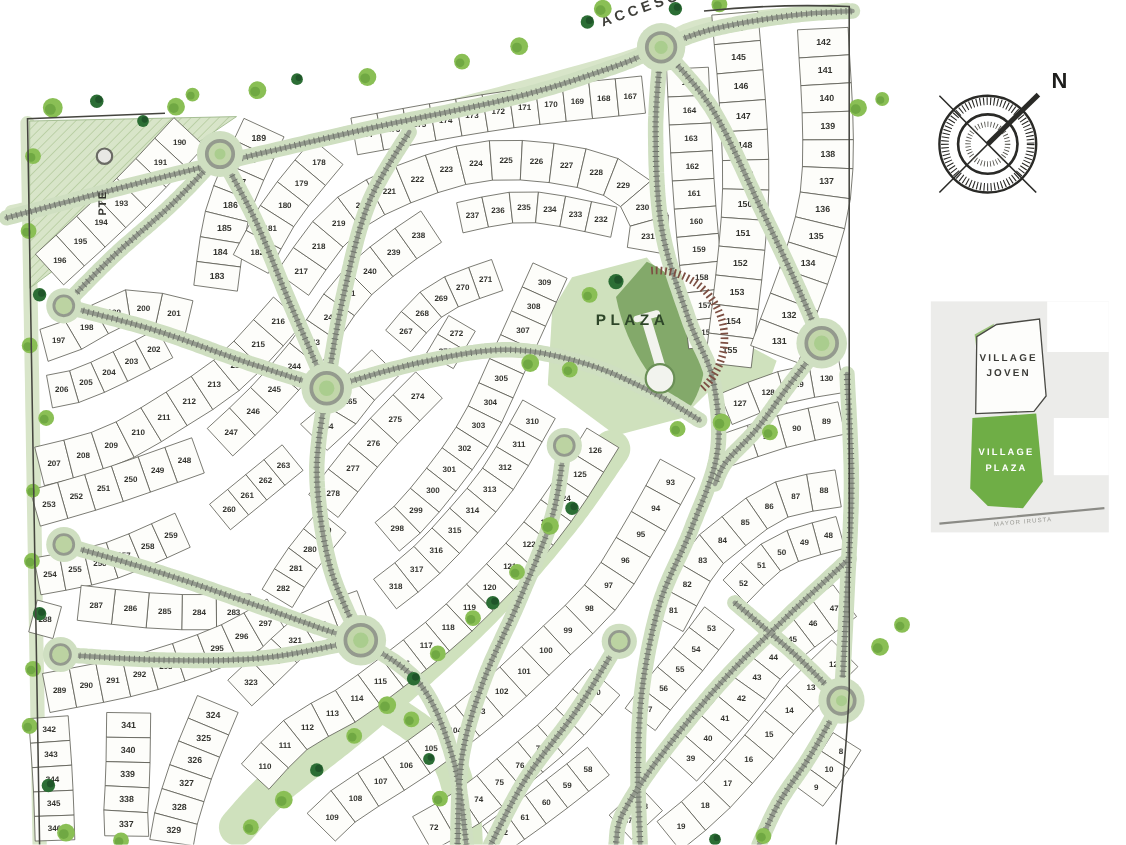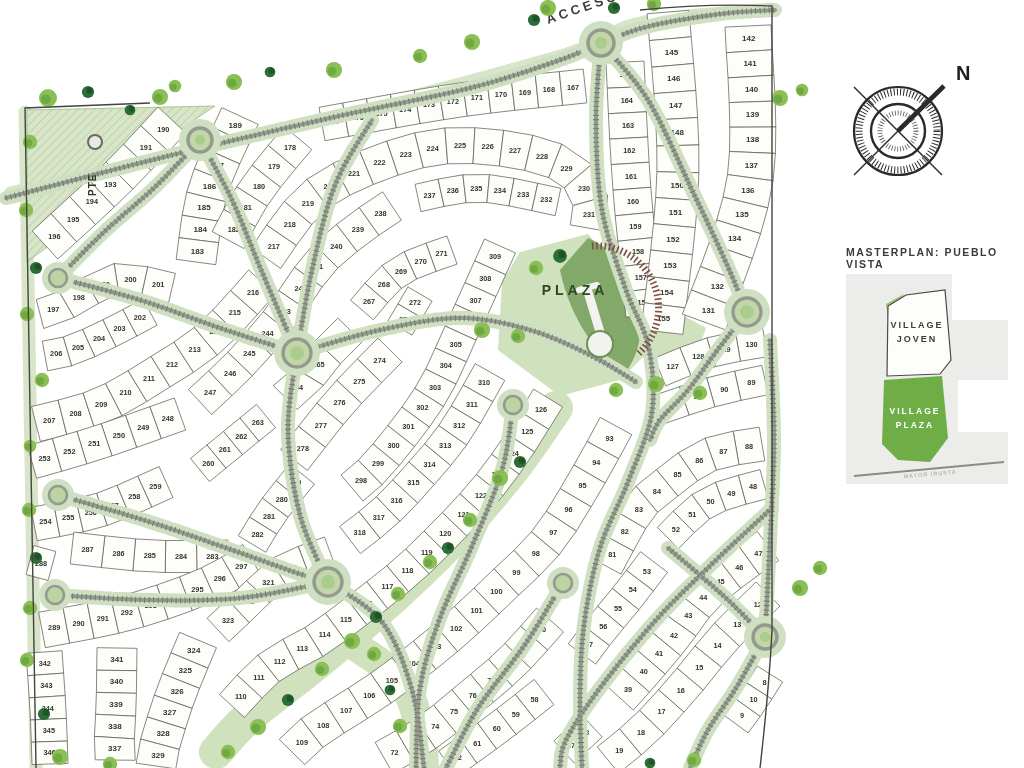--- a/index.html
+++ b/index.html
@@ -990,21 +990,20 @@
     <line x1="26" y1="41" x2="114" y2="129" stroke-width="1.4"></line>
     <circle cx="70" cy="85" r="44" stroke-width="2.2"></circle>
     <circle cx="70" cy="85" r="39" stroke-width="7" stroke-dasharray="1 2.2"></circle>
     <circle cx="70" cy="85" r="27" stroke-width="2.4"></circle>
     <circle cx="70" cy="85" r="18" stroke-width="5" stroke-dasharray="0.8 2" stroke="#55544e"></circle>
     <line x1="70" y1="85" x2="116" y2="40" stroke-width="4.6"></line>
   </g>
   <text x="128" y="34" font-size="20" font-weight="bold" fill="#1e1e1c">N</text>
 </svg>
 
-<div class="side-title">MASTERPLAN: PUEBLO VISTA</div>
 
 <svg id="legend" width="170" height="224" viewBox="0 0 170 224">
   <rect x="0" y="6" width="162" height="210" fill="#ececea"></rect>
   <rect x="106" y="6" width="56" height="46" fill="#ffffff"></rect>
   <rect x="112" y="112" width="50" height="52" fill="#ffffff"></rect>
   <polygon points="40,36 58,26 42,52" fill="#9cc57c"></polygon>
   <polygon points="42,38 60,27 99,22 105,92 94,106 41,108" fill="#fdfdfb" stroke="#4a4a45" stroke-width="1.2"></polygon>
   <polygon points="38,112 96,108 102,170 84,194 52,192 36,176" fill="#6fae46"></polygon>
   <text x="71" y="60" text-anchor="middle" font-size="9" font-weight="bold" letter-spacing="2" fill="#3b3b37">VILLAGE</text>
   <text x="71" y="74" text-anchor="middle" font-size="9" font-weight="bold" letter-spacing="2" fill="#3b3b37">JOVEN</text>

